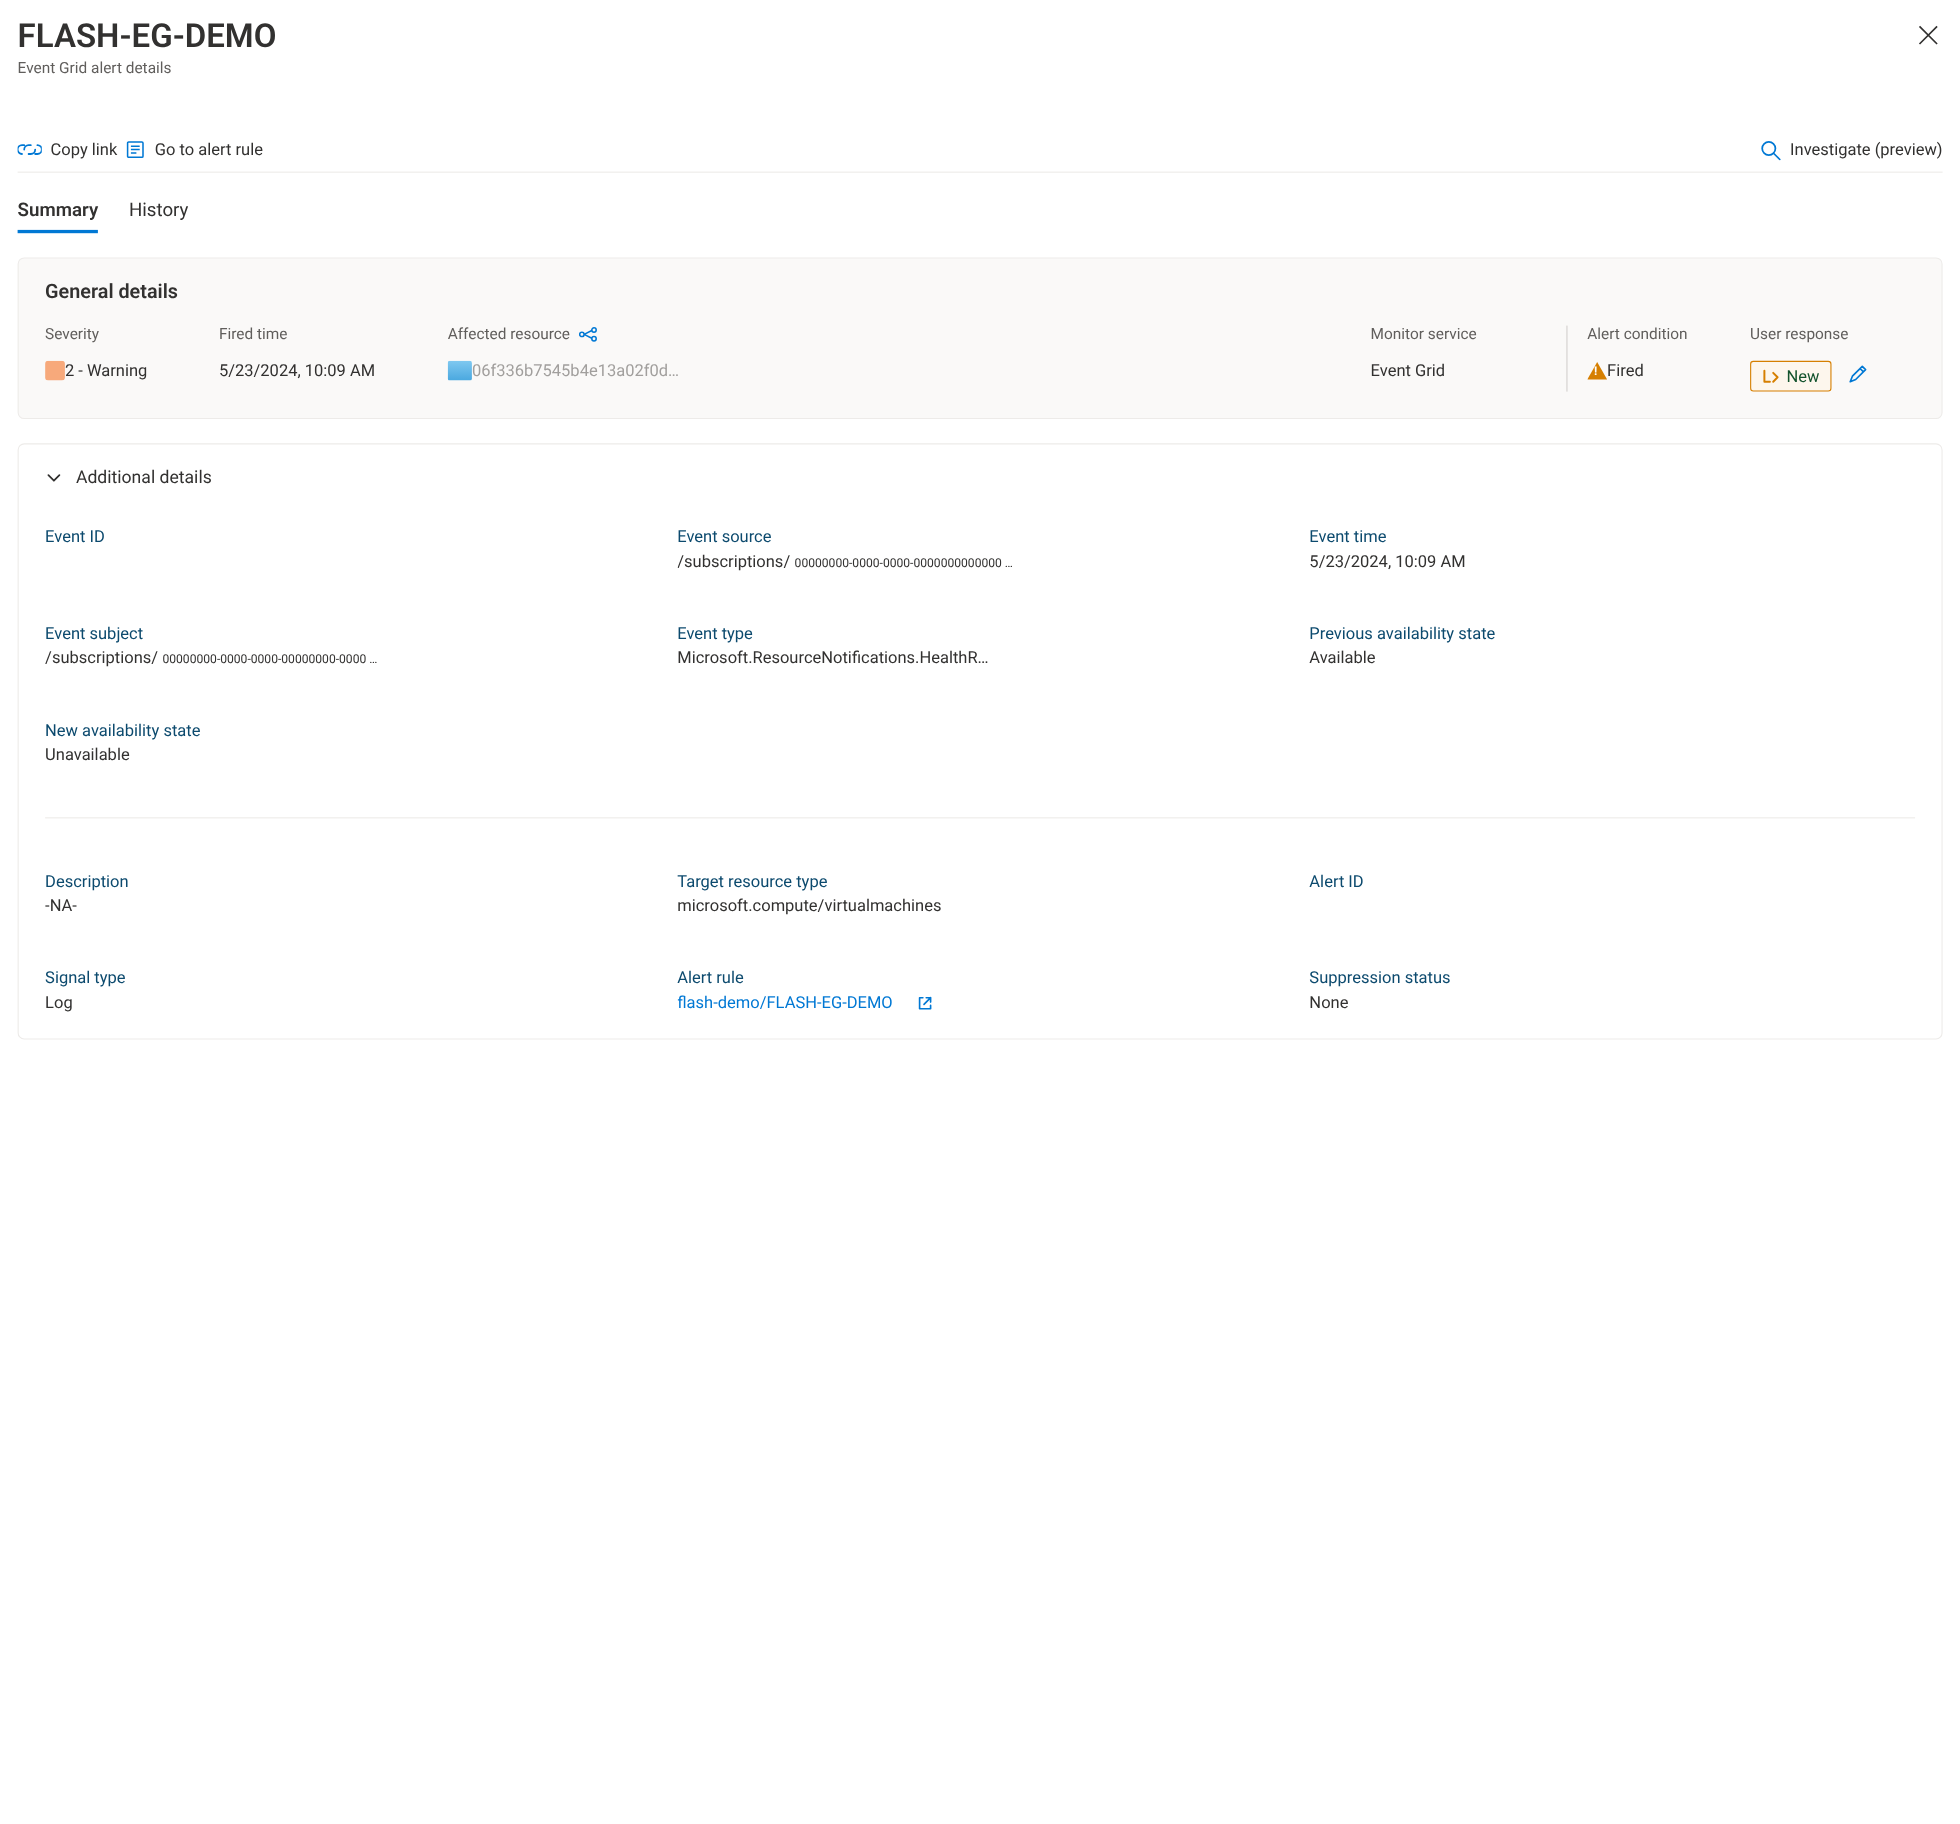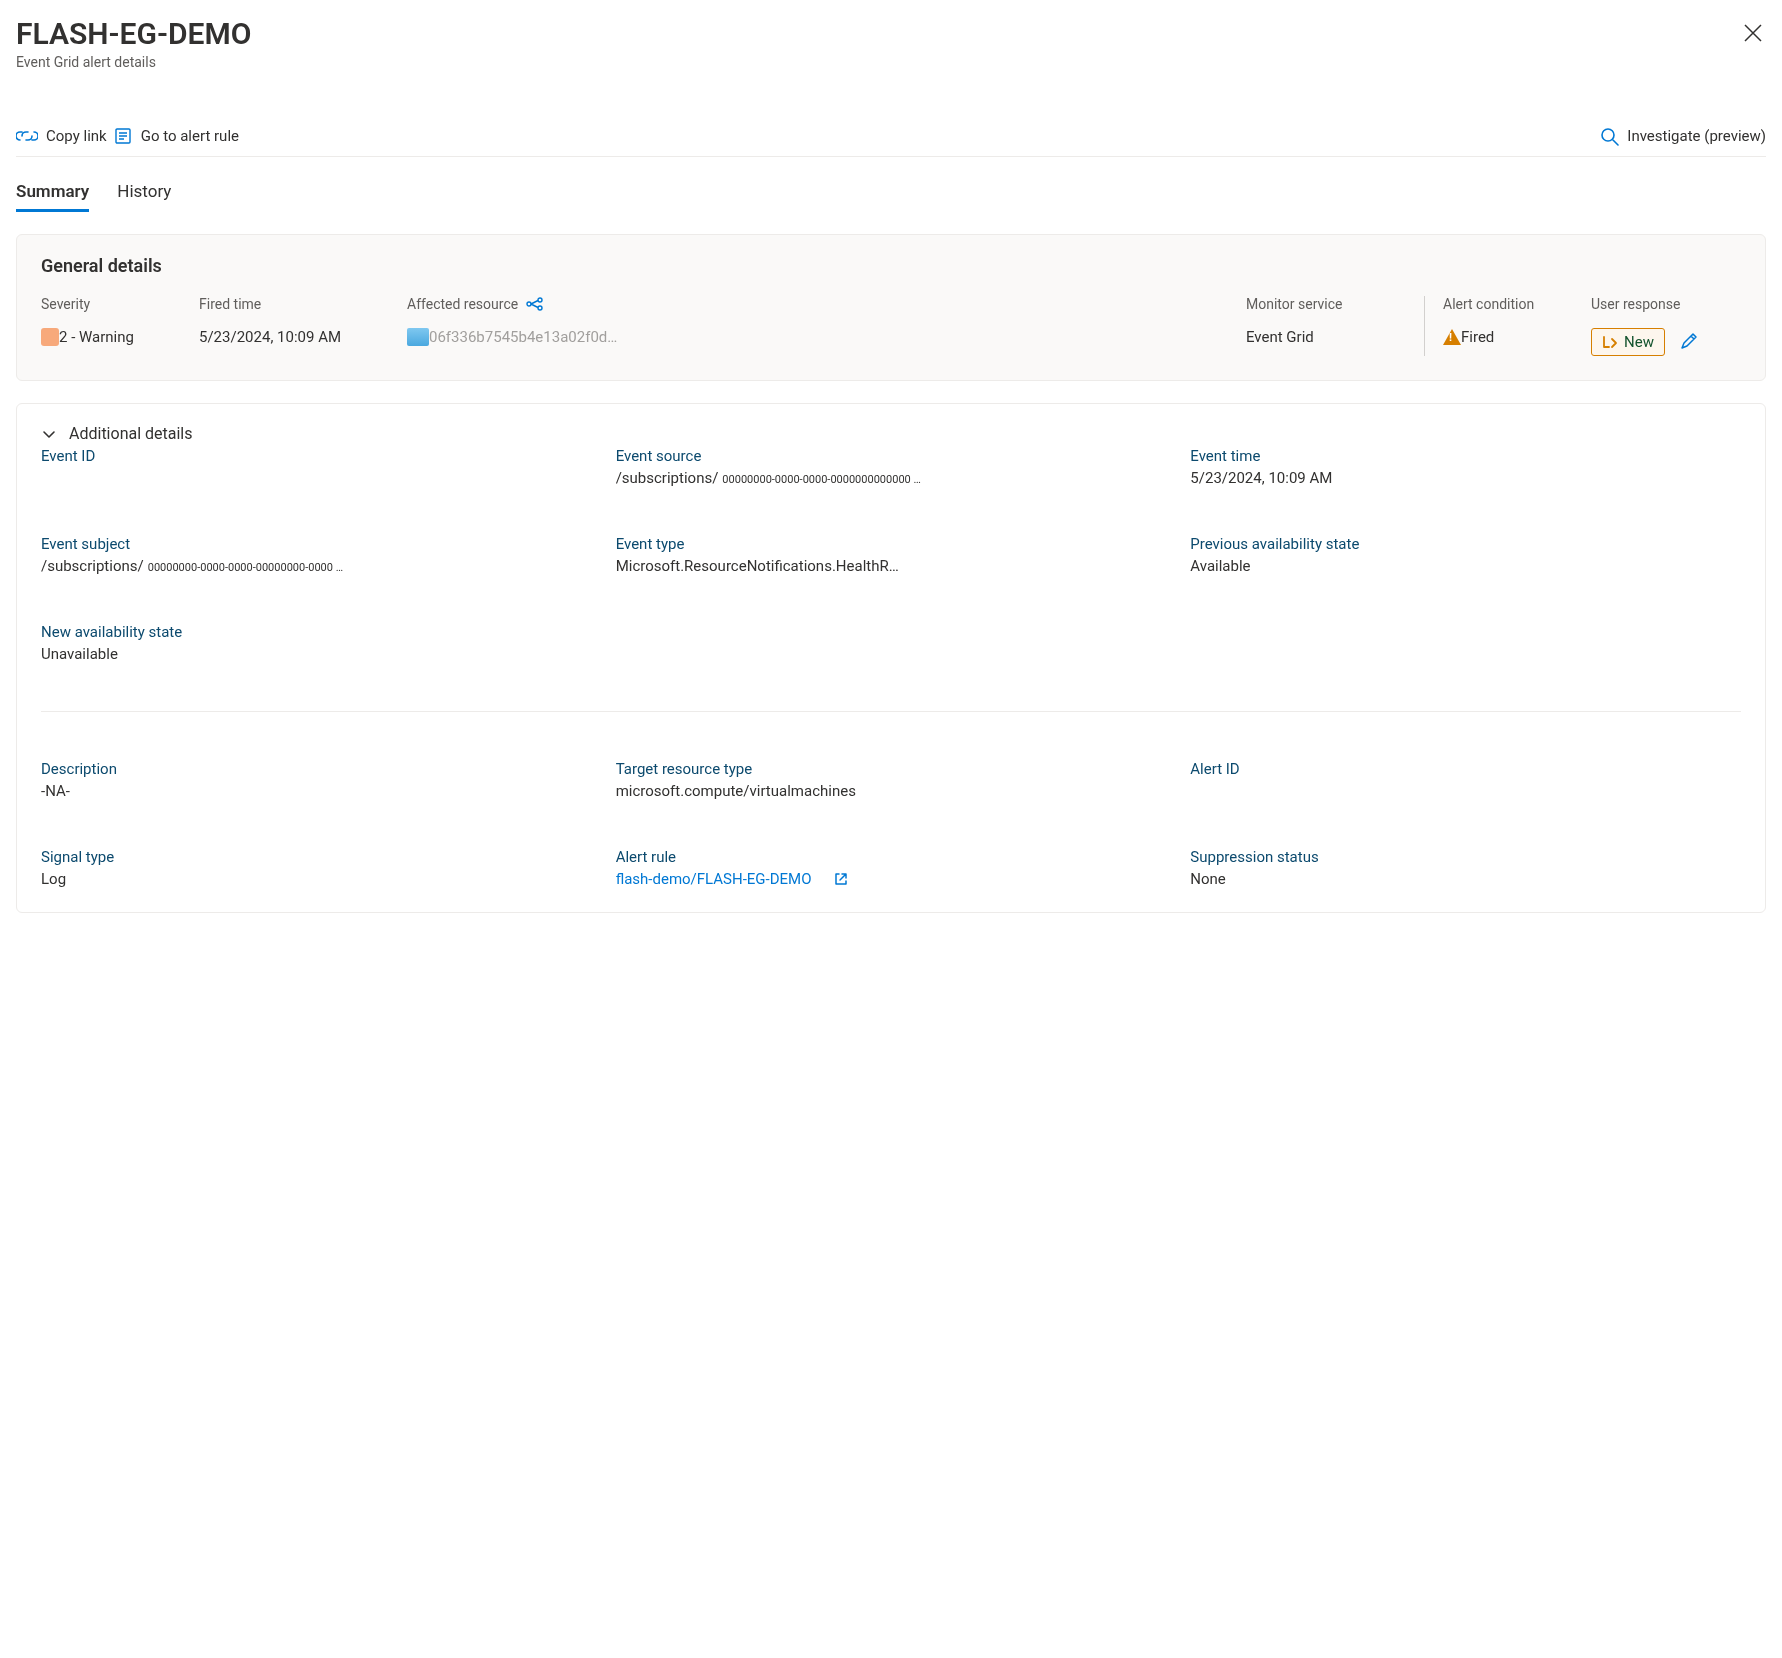--- a/index.html
+++ b/index.html
@@ -170,21 +170,21 @@
   }
   .status-icon-new svg { display:block; }
   .edit-icon { color:#0078d4; cursor:pointer; }
   .user-response-row { display:flex; align-items:center; gap:14px; }
 
   .section-header {
     display: flex;
     align-items: center;
     gap: 12px;
     font-size: 16px;
-    margin-bottom: 4px;
+    margin-bottom: 36px;
     cursor: pointer;
   }
   .detail-grid {
     display: grid;
     grid-template-columns: 1fr 1fr 1fr;
     column-gap: 24px;
     row-gap: 48px;
   }
   .detail-item .d-label {
     font-size: 15px;
@@ -208,21 +208,21 @@
     color: #323130;
     overflow: hidden;
     text-overflow: ellipsis;
   }
   .hr {
     grid-column: 1 / -1;
     border: none;
     border-top: 1px solid #edebe9;
     margin: 0;
   }
-  .link { color:#0078d4; cursor:pointer; display:inline-flex; align-items:center; gap:21px; }
+  .link { color:#0078d4; cursor:pointer; display:inline-flex; align-items:flex-end; gap:21px; }
 </style>
 </head>
 <body>
 
 <div class="page">
   <div class="header-row">
     <div>
       <h1 class="page-title">FLASH-EG-DEMO</h1>
       <div class="page-subtitle">Event Grid alert details</div>
     </div>

